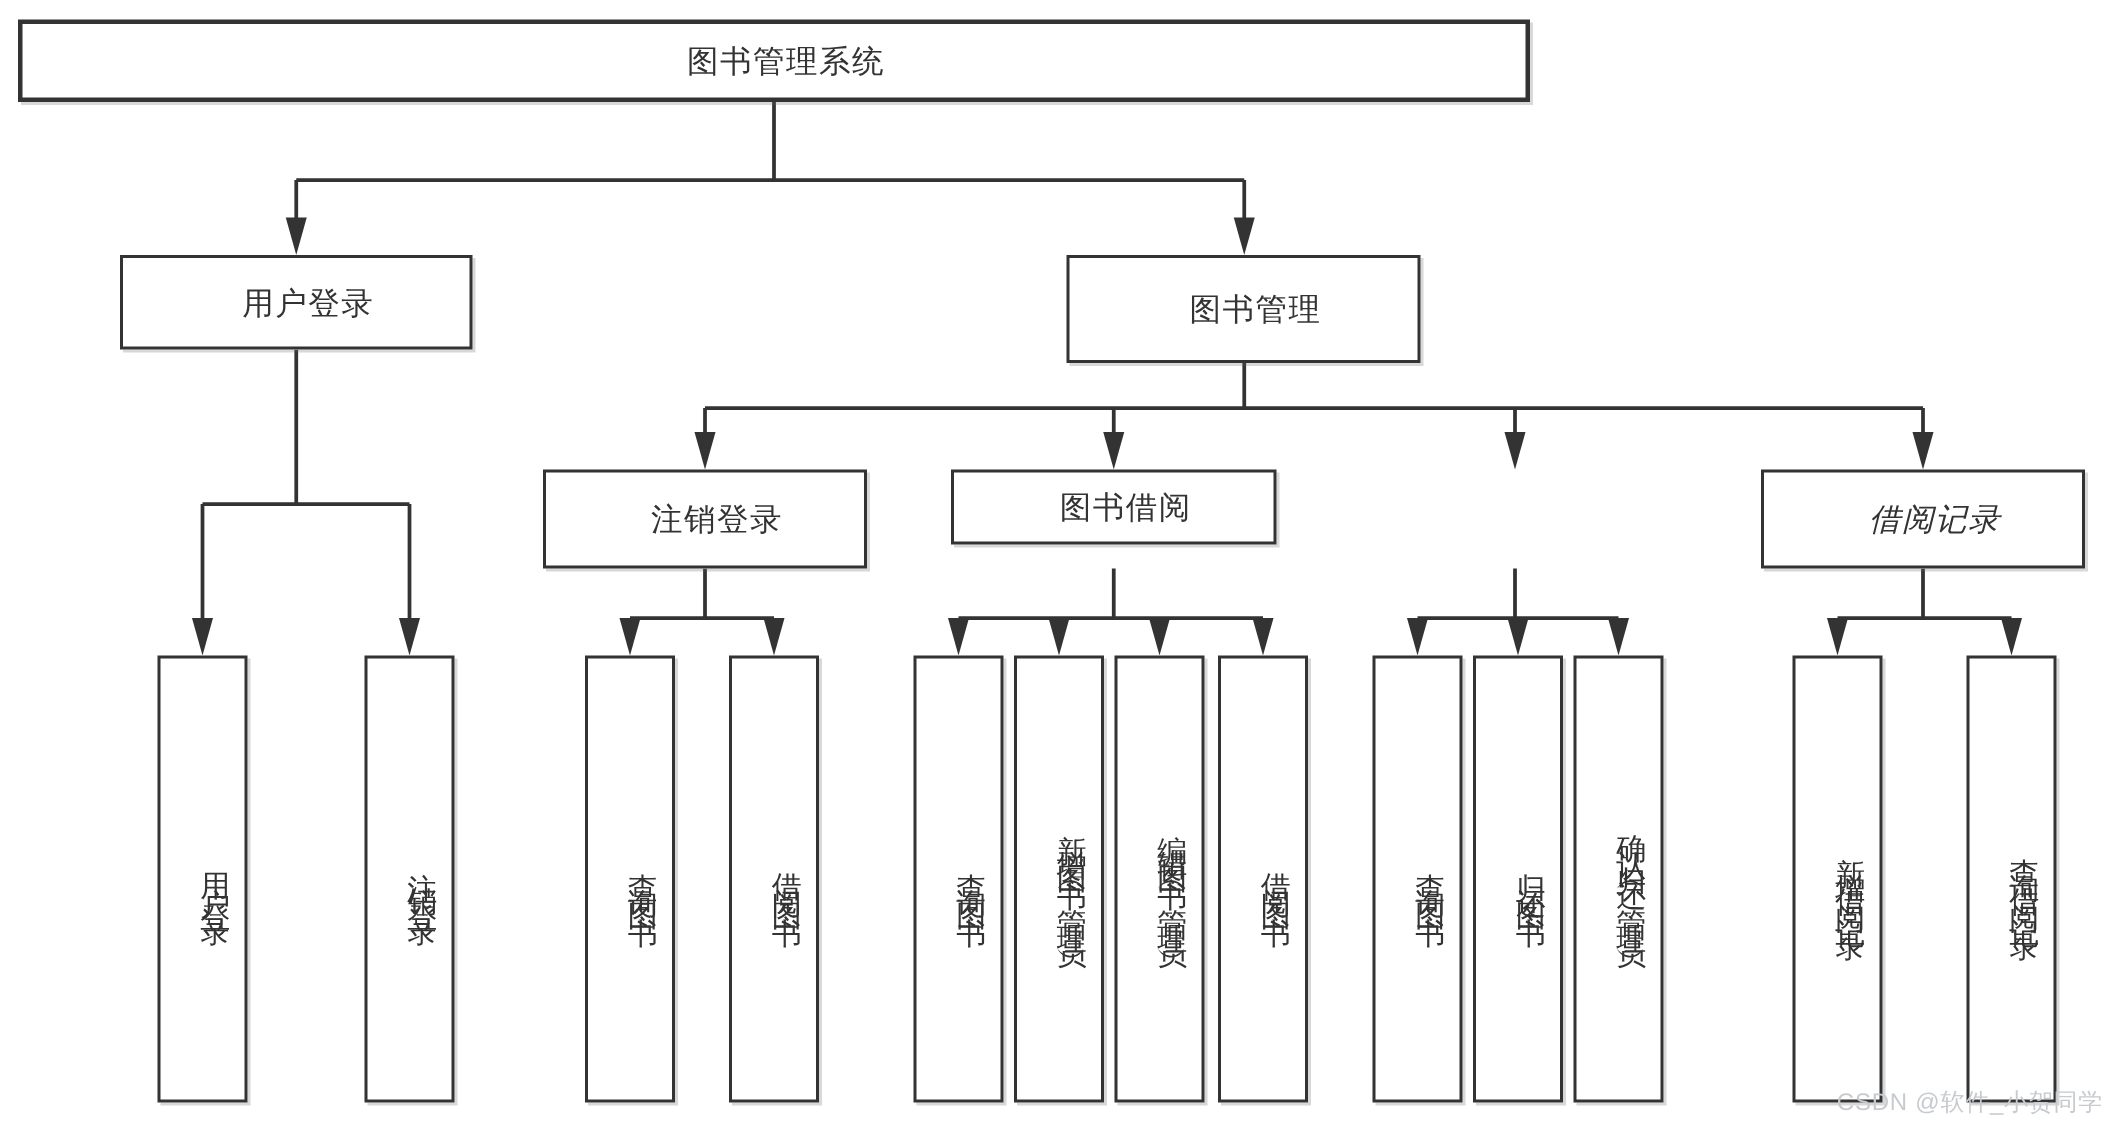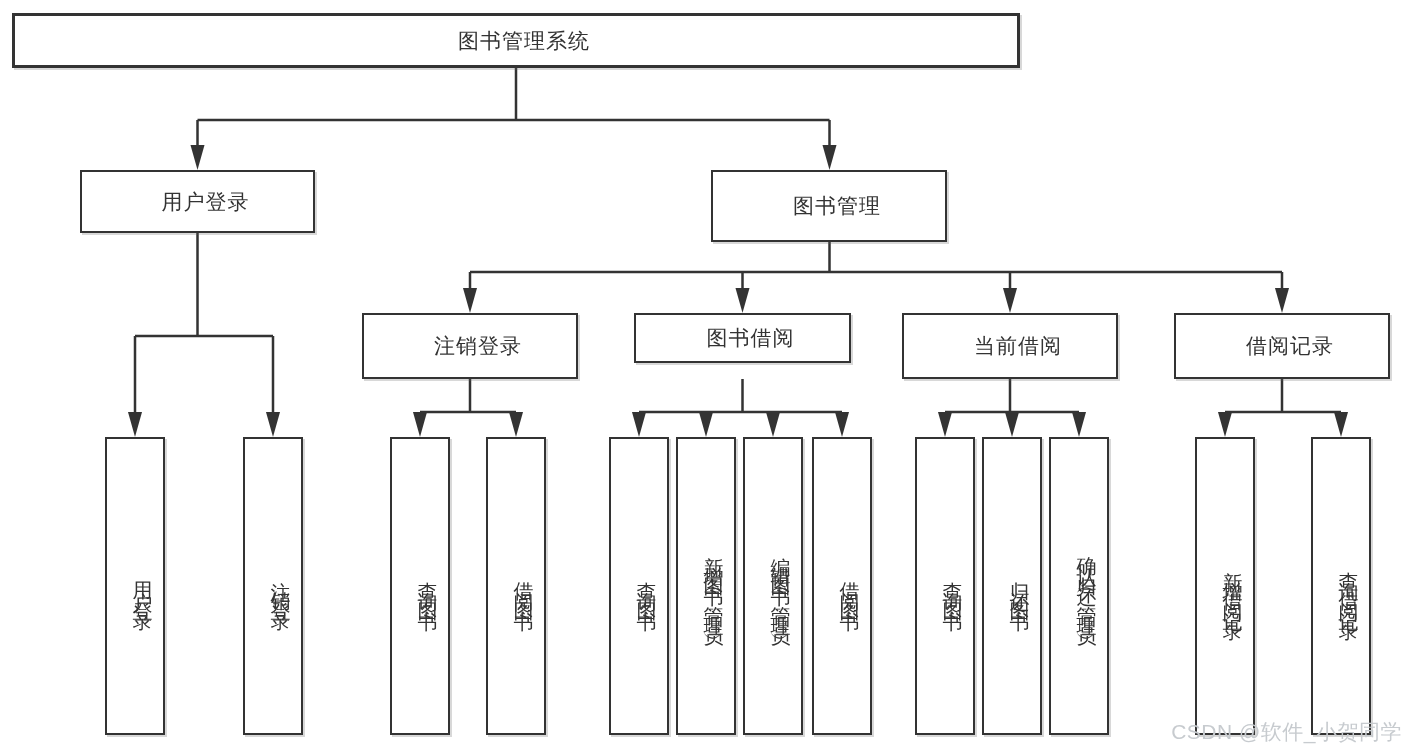--- a/index.html
+++ b/index.html
@@ -61,21 +61,21 @@
     font-size: 20px;
     line-height: 1;
     letter-spacing: 10px;
     color: var(--text);
   }
 
   .watermark {
     position: absolute;
     right: 3px;
     bottom: 1px;
-    font-size: 21px;
+    font-size: 16px;
     letter-spacing: 0.5px;
     color: var(--watermark);
     z-index: 5;
     white-space: nowrap;
   }
 </style>
 </head>
 <body>
 
 <div class="canvas">
@@ -126,24 +126,21 @@
   <div class="node h" style="left:711px; top:170px; width:236px; height:72px;">
     <span>图书管理</span>
   </div>
 
   <div class="node h" style="left:362px; top:313px; width:216px; height:66px;">
     <span>注销登录</span>
   </div>
   <div class="node h" style="left:634px; top:313px; width:217px; height:50px;">
     <span>图书借阅</span>
   </div>
-  <div class="node h" style="left:902px; top:313px; width:216px; height:66px;">
-    <span>当前借阅</span>
-  </div>
-  <div class="node h" style="left:1174px; top:313px; width:216px; height:66px;">
+  <div class="node h" style="left:1174px; top:313px; width:216px; height:66px;font-style:italic;">
     <span>借阅记录</span>
   </div>
 
   <div class="node leaf" style="left:105px; top:437px; width:60px; height:298px;">
     <span>用户登录</span>
   </div>
   <div class="node leaf" style="left:243px; top:437px; width:60px; height:298px;">
     <span>注销登录</span>
   </div>
 

